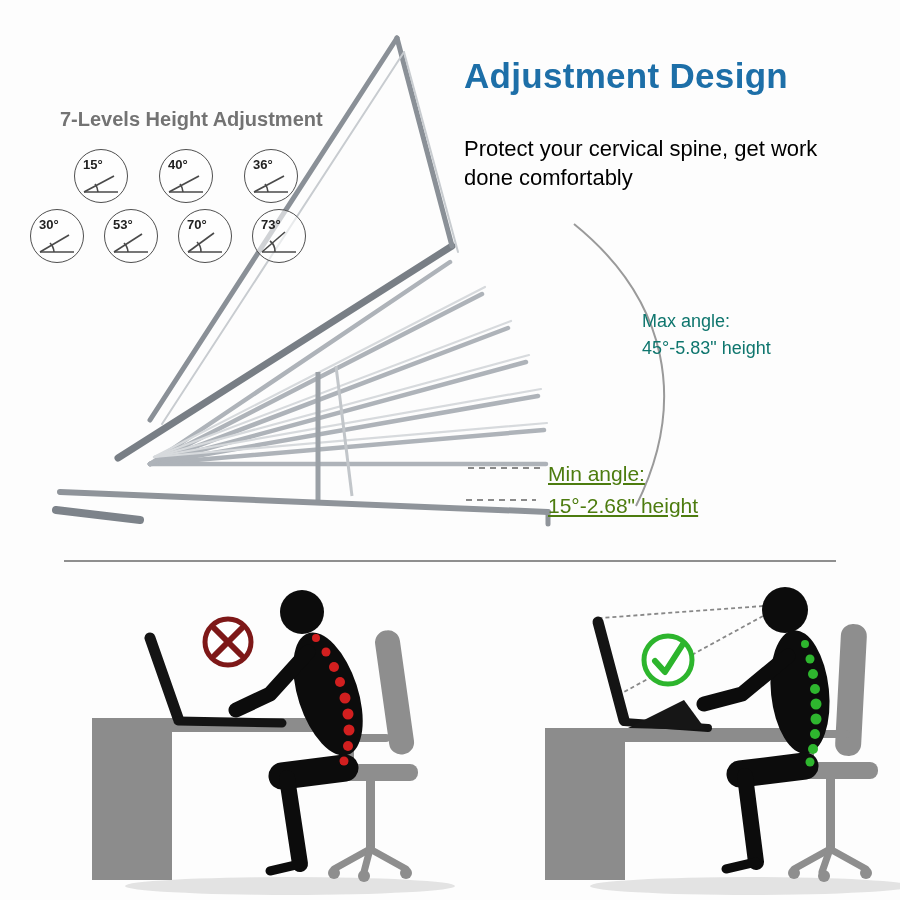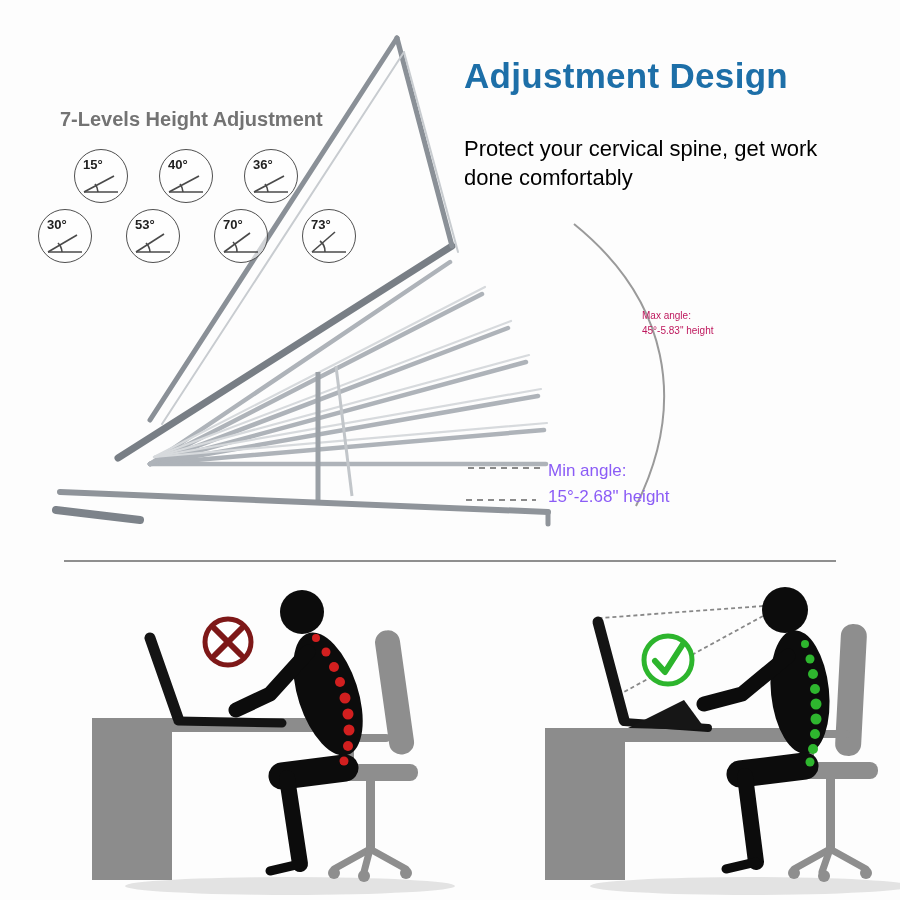--- a/index.html
+++ b/index.html
@@ -6,34 +6,34 @@
   body {
     width:900px; height:900px; position:relative; overflow:hidden;
     background:#fdfdfd; font-family:"Liberation Sans", sans-serif; color:#1c1c1c;
   }
   .abs { position:absolute; }
 
   
   .adjust-heading { left:60px; top:108px; font-size:20px; font-weight:700; color:#737373; }
   .angle-row { display:flex; }
   .row1 { left:74px; top:149px; gap:31px; }
-  .row2 { left:38px; top:209px; gap:34px;justify-content:space-between; }
+  .row2 { left:30px; top:209px; gap:20px;justify-content:space-between; }
   .angle-circle { width:54px; height:54px; border:1.7px solid #4f4f4f; border-radius:50%;
                   position:relative; background:rgba(255,255,255,.6); box-sizing:border-box; }
   .angle-label { position:absolute; left:8px; top:7px; font-size:13px; font-weight:700; color:#222; }
   .angle-glyph { position:absolute; left:6px; bottom:7px; }
   .angle-glyph line, .angle-glyph path { stroke:#4a4a4a; stroke-width:1.6; fill:none; }
 
   
   .title { left:464px; top:56px; font-size:35px; font-weight:800; color:#1d6fa8; letter-spacing:.3px; }
   .subtitle { left:464px; top:113px; width:388px; font-size:22px; line-height:1.33; color:#000000;margin-top:21px; }
 
   
-  .max-ann { left:642px; top:308px; font-size:10px; line-height:1.5; color:#be185d; }
-  .min-ann { left:548px; top:458px; font-size:17px; line-height:1.5; color:#8b5cf6; }
+  .max-ann { left:642px; top:308px; font-size:18px; line-height:1.5; color:#0f766e; }
+  .min-ann { left:548px; top:458px; font-size:21px; line-height:1.5; color:#4d7c0f;text-decoration:underline; }
 
   .divider { left:64px; top:560px; width:772px; height:2px; background:#8f8f8f; }
 
   .stand-svg { left:0; top:0; }
   .scene-svg { top:572px; }
   .scene-bad { left:50px; }
   .scene-good { left:500px; }
 </style>
 </head>
 <body>

